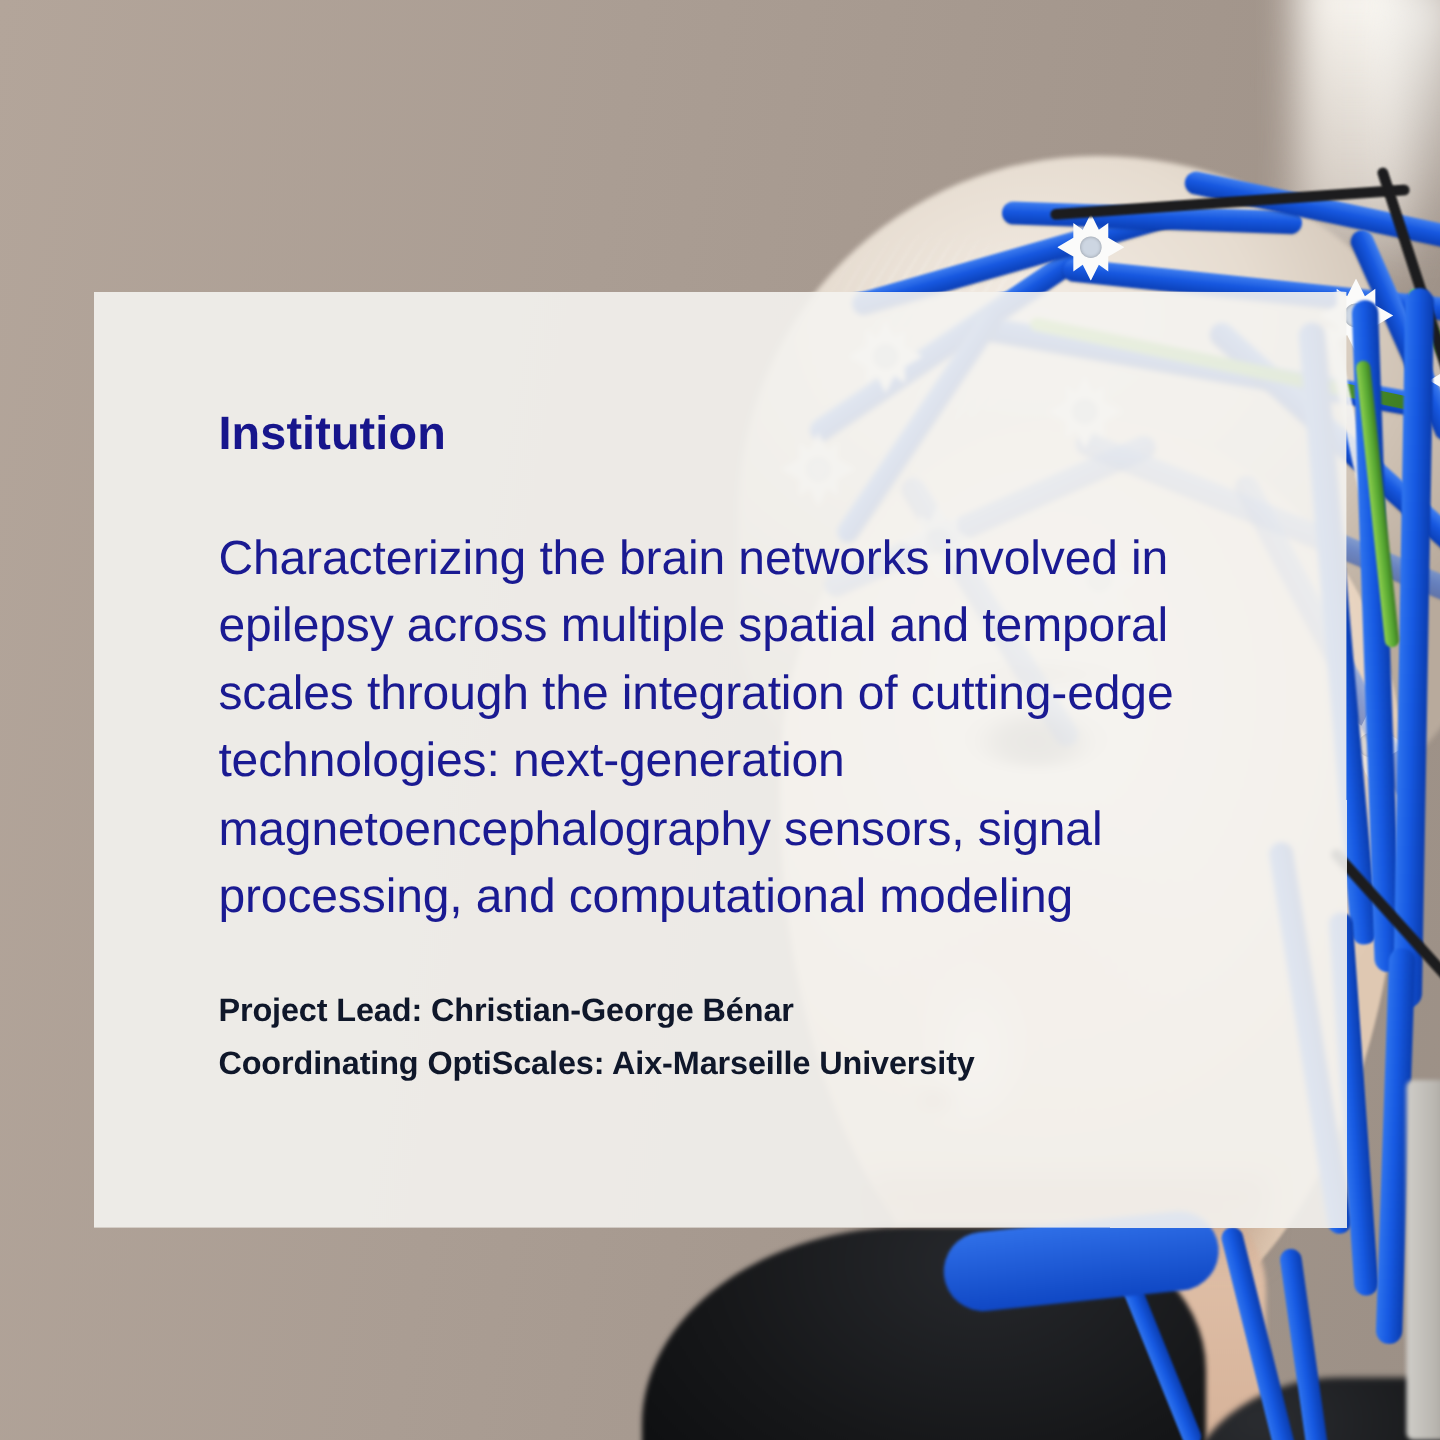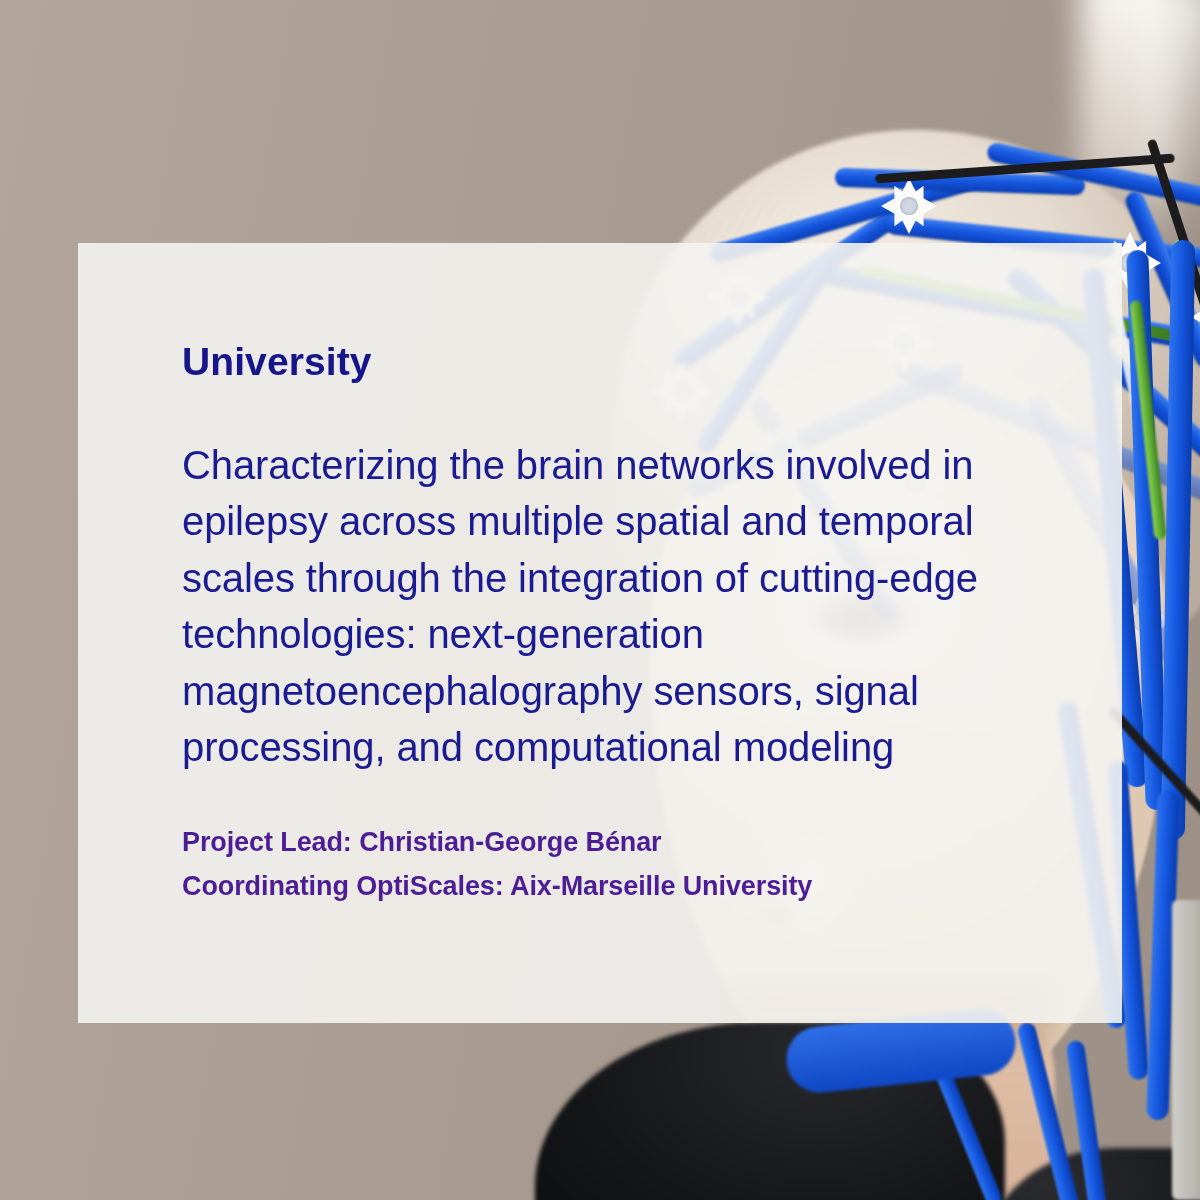--- a/index.html
+++ b/index.html
@@ -256,21 +256,21 @@
     font-weight: 400;
   }
   .meta {
     position: absolute;
     top: 578px;
     left: 0;
     width: 880px;
     font-size: 27px;
     font-weight: 700;
     line-height: 1.62;
-    color: #4c1d95;
+    color: #0f172a;
     letter-spacing: -0.1px;
   }
   .meta div { white-space: nowrap; }
 </style>
 </head>
 <body>
 
 <div id="stage">
 
   <div class="photo-layer">
@@ -346,21 +346,21 @@
     </div>
 
     <div style="position:absolute; left:786px; top:1018px; width:230px; height:66px;
                 background:linear-gradient(180deg,#2f6fe8,#0f47c4); border-radius:999px;
                 transform:rotate(-6deg); filter:blur(1.4px);"></div>
   </div>
 
   <div class="card">
     <div class="card-inner">
 
-      <h1 class="project-title">University</h1>
+      <h1 class="project-title">Institution</h1>
 
       <p class="project-desc"><span>Characterizing the brain networks involved in </span><b>epilepsy</b><span> across multiple spatial and temporal scales through the integration of cutting-edge technologies: next-generation magnetoencephalography sensors, signal processing, and computational modeling</span></p>
 
       <div class="meta">
         <div>Project Lead: Christian-George Bénar</div>
         <div>Coordinating OptiScales: Aix-Marseille University</div>
       </div>
 
     </div>
   </div>

